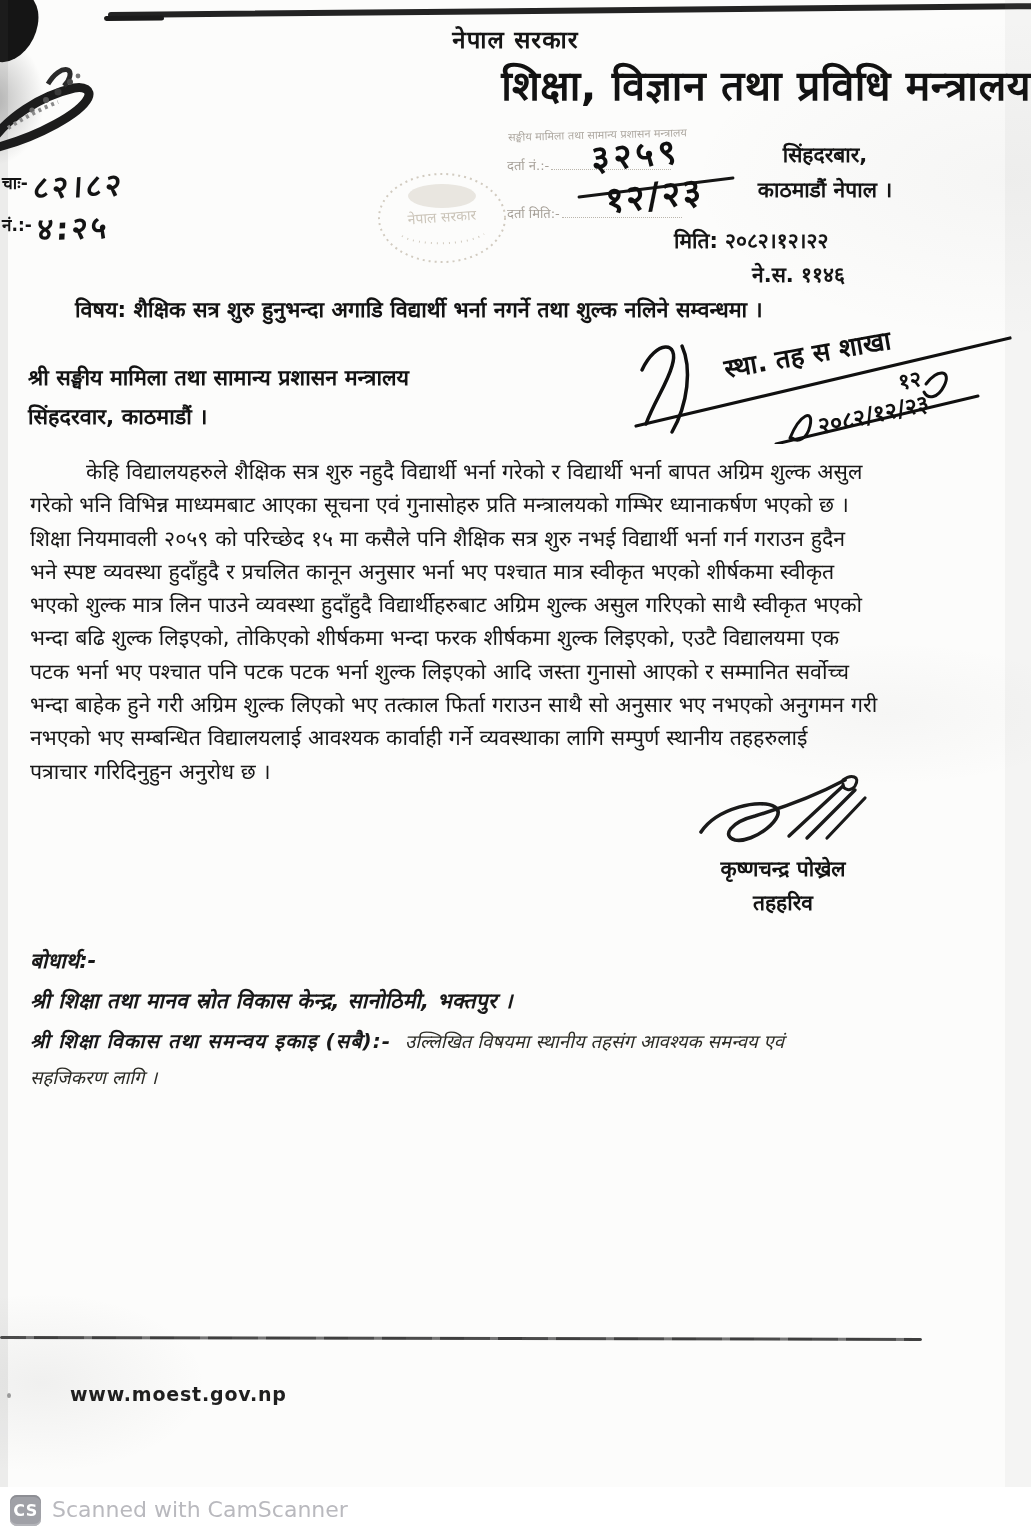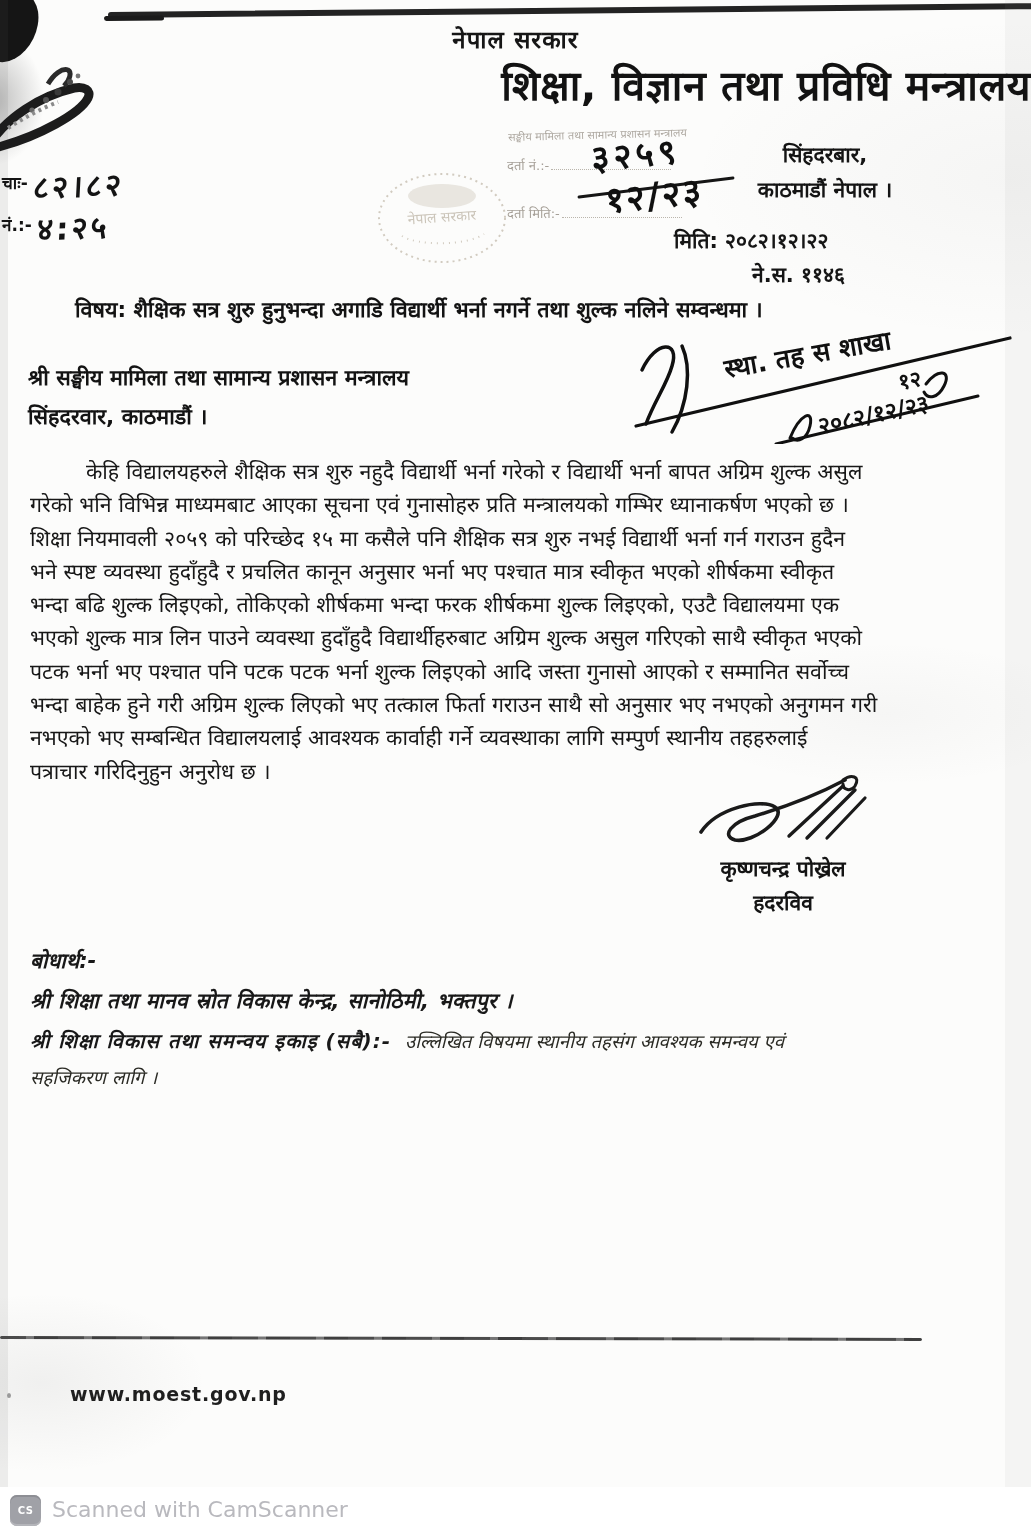--- a/index.html
+++ b/index.html
@@ -93,21 +93,21 @@
   .cc-line2-rest { font-style:italic; font-size:18.5px; font-weight:500; margin-left:14px; color:#2a2a24; }
   .cc-line3 { font-style:italic; font-size:18.5px; font-weight:500; color:#2a2a24; }
 
   
   .website { position:absolute; left:22px; top:1383px; font-size:19px; font-weight:700; letter-spacing:0.8px; color:#1f1f1f;margin-left:48px; }
   .website-dot { position:absolute; left:7px; top:1393px; width:4px; height:5px; background:#9a9a9a; border-radius:50%; }
 
   
   .cs-bar { position:absolute; left:0; top:1487px; width:1031px; height:49px; background:#ffffff; }
   .cs-logo { position:absolute; left:10px; top:8px; width:31px; height:31px; background:#a0a1a7; border-radius:7px; box-shadow:0 2px 0 #8d8e94 inset, 0 -2px 0 #b4b5ba inset; display:flex; align-items:center; justify-content:center; }
-  .cs-logo span { color:#ffffff; font-size:10px; font-weight:700; letter-spacing:0.5px; }
+  .cs-logo span { color:#ffffff; font-size:16px; font-weight:700; letter-spacing:0.5px; }
   .cs-text { position:absolute; left:52px; top:10px; font-size:22px; color:#b9b9be; font-weight:500; }
 </style>
 </head>
 <body>
 
 <div class="page">
   <div class="scan-area">
 
     <div class="top-edge-line"></div>
     <div class="corner-blob"></div>
@@ -177,37 +177,37 @@
     <div class="recipient">
       <div>श्री सङ्घीय मामिला तथा सामान्य प्रशासन मन्त्रालय</div>
       <div>सिंहदरवार, काठमाडौं ।</div>
     </div>
 
     <div class="body-text">
       <div class="body-line indent">केहि विद्यालयहरुले शैक्षिक सत्र शुरु नहुदै विद्यार्थी भर्ना गरेको र विद्यार्थी भर्ना बापत अग्रिम शुल्क असुल</div>
       <div class="body-line">गरेको भनि विभिन्न माध्यमबाट आएका सूचना एवं गुनासोहरु प्रति मन्त्रालयको गम्भिर ध्यानाकर्षण भएको छ ।</div>
       <div class="body-line">शिक्षा नियमावली २०५९ को परिच्छेद १५ मा कसैले पनि शैक्षिक सत्र शुरु नभई विद्यार्थी भर्ना गर्न गराउन हुदैन</div>
       <div class="body-line">भने स्पष्ट व्यवस्था हुदाँहुदै र  प्रचलित कानून अनुसार भर्ना भए पश्चात मात्र स्वीकृत भएको शीर्षकमा स्वीकृत</div>
+      <div class="body-line">भएको शुल्क मात्र लिन पाउने व्यवस्था हुदाँहुदै विद्यार्थीहरुबाट अग्रिम शुल्क असुल गरिएको साथै स्वीकृत भएको</div>
       <div class="body-line">भन्दा बढि शुल्क लिइएको, तोकिएको शीर्षकमा भन्दा फरक शीर्षकमा शुल्क लिइएको, एउटै विद्यालयमा एक</div>
-      <div class="body-line">भएको शुल्क मात्र लिन पाउने व्यवस्था हुदाँहुदै विद्यार्थीहरुबाट अग्रिम शुल्क असुल गरिएको साथै स्वीकृत भएको</div>
       <div class="body-line">पटक भर्ना भए पश्चात पनि पटक पटक भर्ना शुल्क लिइएको आदि जस्ता गुनासो आएको र सम्मानित सर्वोच्च</div>
       <div class="body-line">भन्दा बाहेक हुने गरी अग्रिम शुल्क लिएको भए तत्काल फिर्ता गराउन साथै सो अनुसार भए नभएको अनुगमन गरी</div>
       <div class="body-line">नभएको भए सम्बन्धित विद्यालयलाई आवश्यक कार्वाही गर्ने व्यवस्थाका लागि सम्पुर्ण स्थानीय तहहरुलाई</div>
       <div class="body-line">पत्राचार गरिदिनुहुन अनुरोध छ ।</div>
     </div>
 
     <svg class="sig-svg" viewBox="0 0 178 88">
       <path d="M8,60 C24,36 68,26 82,35 C96,44 60,72 42,68 C28,64 38,50 62,44 C92,35 122,24 152,8" fill="none" stroke="#1a1a1a" stroke-width="3.6" stroke-linecap="round"></path>
       <path d="M96,64 L150,14" fill="none" stroke="#1a1a1a" stroke-width="3.4" stroke-linecap="round"></path>
       <path d="M114,66 L162,18" fill="none" stroke="#1a1a1a" stroke-width="3.4" stroke-linecap="round"></path>
       <path d="M134,66 L172,26" fill="none" stroke="#1a1a1a" stroke-width="3.2" stroke-linecap="round"></path>
       <path d="M150,8 C158,2 168,4 162,14 C158,20 150,18 150,12" fill="none" stroke="#1a1a1a" stroke-width="3" stroke-linecap="round"></path>
     </svg>
     <div class="sig-name">कृष्णचन्द्र पोख्रेल</div>
-    <div class="sig-title">हदरविव</div>
+    <div class="sig-title">तहहरिव</div>
 
     <div class="cc">
       <div class="cc-heading">बोधार्थ:-</div>
       <div class="cc-line1">श्री शिक्षा तथा मानव स्रोत विकास केन्द्र, सानोठिमी, भक्तपुर ।</div>
       <div class="cc-line2">
         <span class="cc-line2-bold">श्री शिक्षा विकास तथा समन्वय इकाइ (सबै):-</span><span class="cc-line2-rest">उल्लिखित विषयमा स्थानीय तहसंग आवश्यक समन्वय एवं</span>
       </div>
       <div class="cc-line3">सहजिकरण लागि ।</div>
     </div>
 

